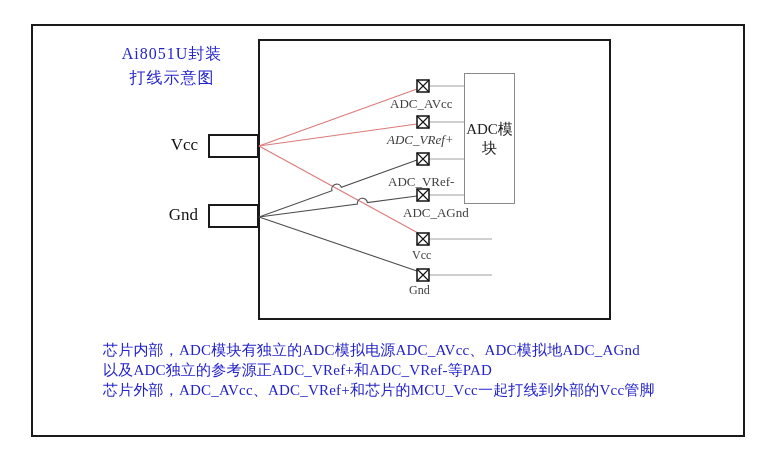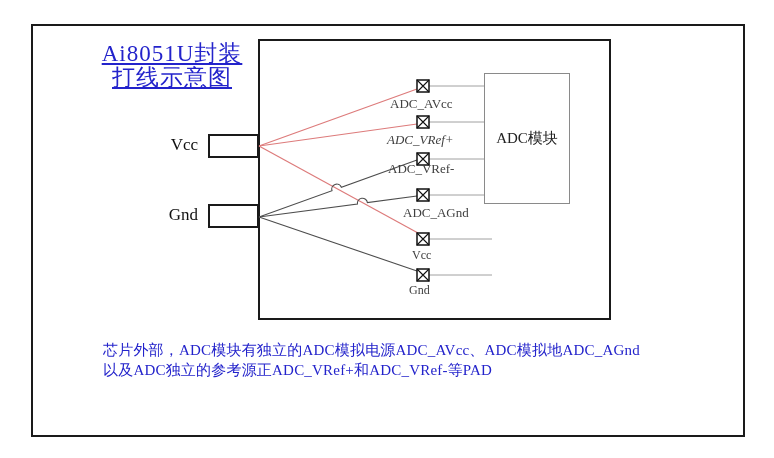--- a/index.html
+++ b/index.html
@@ -5,36 +5,36 @@
   :root{
     --text-blue:#2323cb; --wire-red:#dd7b7b; --wire-dark:#4d4d4d;
     --connector-gray:#a0a0a0; --border-black:#1a1a1a; --box-border-gray:#8a8a8a;
   }
   *{margin:0;padding:0;box-sizing:border-box;}
   html,body{background:#fff;}
   body{font-family:"Liberation Serif","DejaVu Serif",serif;}
   #canvas{position:relative;width:774px;height:458px;background:#fff;overflow:hidden;}
   .frame{position:absolute;left:31px;top:24px;width:714px;height:413px;border:2px solid var(--border-black);background:#fff;}
   .title{position:absolute;left:100px;top:42px;width:144px;text-align:center;color:var(--text-blue);
-         font-size:23px;line-height:24px;letter-spacing:1px;text-decoration:underline;}
+         font-size:16px;line-height:24px;letter-spacing:1px;}
   .chip{position:absolute;left:258px;top:39px;width:353px;height:281px;border:2px solid var(--border-black);}
   .ext-pad{position:absolute;width:51px;height:24px;border:2px solid var(--border-black);background:#fff;}
   .ext-pad.vcc{left:208px;top:134px;}
   .ext-pad.gnd{left:208px;top:204px;}
   .ext-label{position:absolute;left:150px;width:48px;text-align:right;font-size:17px;color:#111;}
   .ext-label.vcc{top:135px;}
   .ext-label.gnd{top:205px;}
   .block{position:absolute;border:1px solid var(--box-border-gray);background:#fff;display:flex;
          align-items:center;justify-content:center;text-align:center;color:#222;font-size:15px;line-height:19px;}
-  .block.adc{left:484px;top:73px;width:86px;height:131px;}
+  .block.adc{left:464px;top:73px;width:51px;height:131px;}
   .block.cpu{left:492px;top:228px;width:73px;height:59px;}
   .pad-label{position:absolute;font-size:13px;color:#404040;white-space:nowrap;margin-top:34px;}
   .pad-label.small{font-size:12px;}
   .pl-avcc{left:390px;top:62px;}  .pl-vrefp{left:387px;top:98px;font-style:italic;}
-  .pl-vrefn{left:388px;top:127px;}.pl-agnd{left:403px;top:171px;}
+  .pl-vrefn{left:388px;top:140px;}.pl-agnd{left:403px;top:171px;}
   .pl-vcc{left:412px;top:214px;}  .pl-gnd{left:409px;top:249px;}
   .notes{position:absolute;left:103px;top:340px;width:580px;color:var(--text-blue);
          font-size:15px;line-height:20px;letter-spacing:0.2px;}
   svg.wires{position:absolute;left:0;top:0;width:774px;height:458px;pointer-events:none;}
 </style>
 </head>
 <body>
 
 <div id="canvas">
 
@@ -104,17 +104,18 @@
   <div class="pad-label pl-vrefn">ADC_VRef-</div>
   <div class="pad-label pl-agnd">ADC_AGnd</div>
   <div class="pad-label small pl-vcc">Vcc</div>
   <div class="pad-label small pl-gnd">Gnd</div>
 
   <div class="block adc">
     <span>ADC模块</span>
   </div>
 
   <div class="notes">
-    <div>芯片外部，ADC模块有独立的ADC模拟电源ADC_AVcc、ADC模拟地ADC_AGnd</div>
+    <div>芯片内部，ADC模块有独立的ADC模拟电源ADC_AVcc、ADC模拟地ADC_AGnd</div>
     <div>以及ADC独立的参考源正ADC_VRef+和ADC_VRef-等PAD</div>
+    <div>芯片外部，ADC_AVcc、ADC_VRef+和芯片的MCU_Vcc一起打线到外部的Vcc管脚</div>
   </div>
 
 </div>
 
 </body></html>

